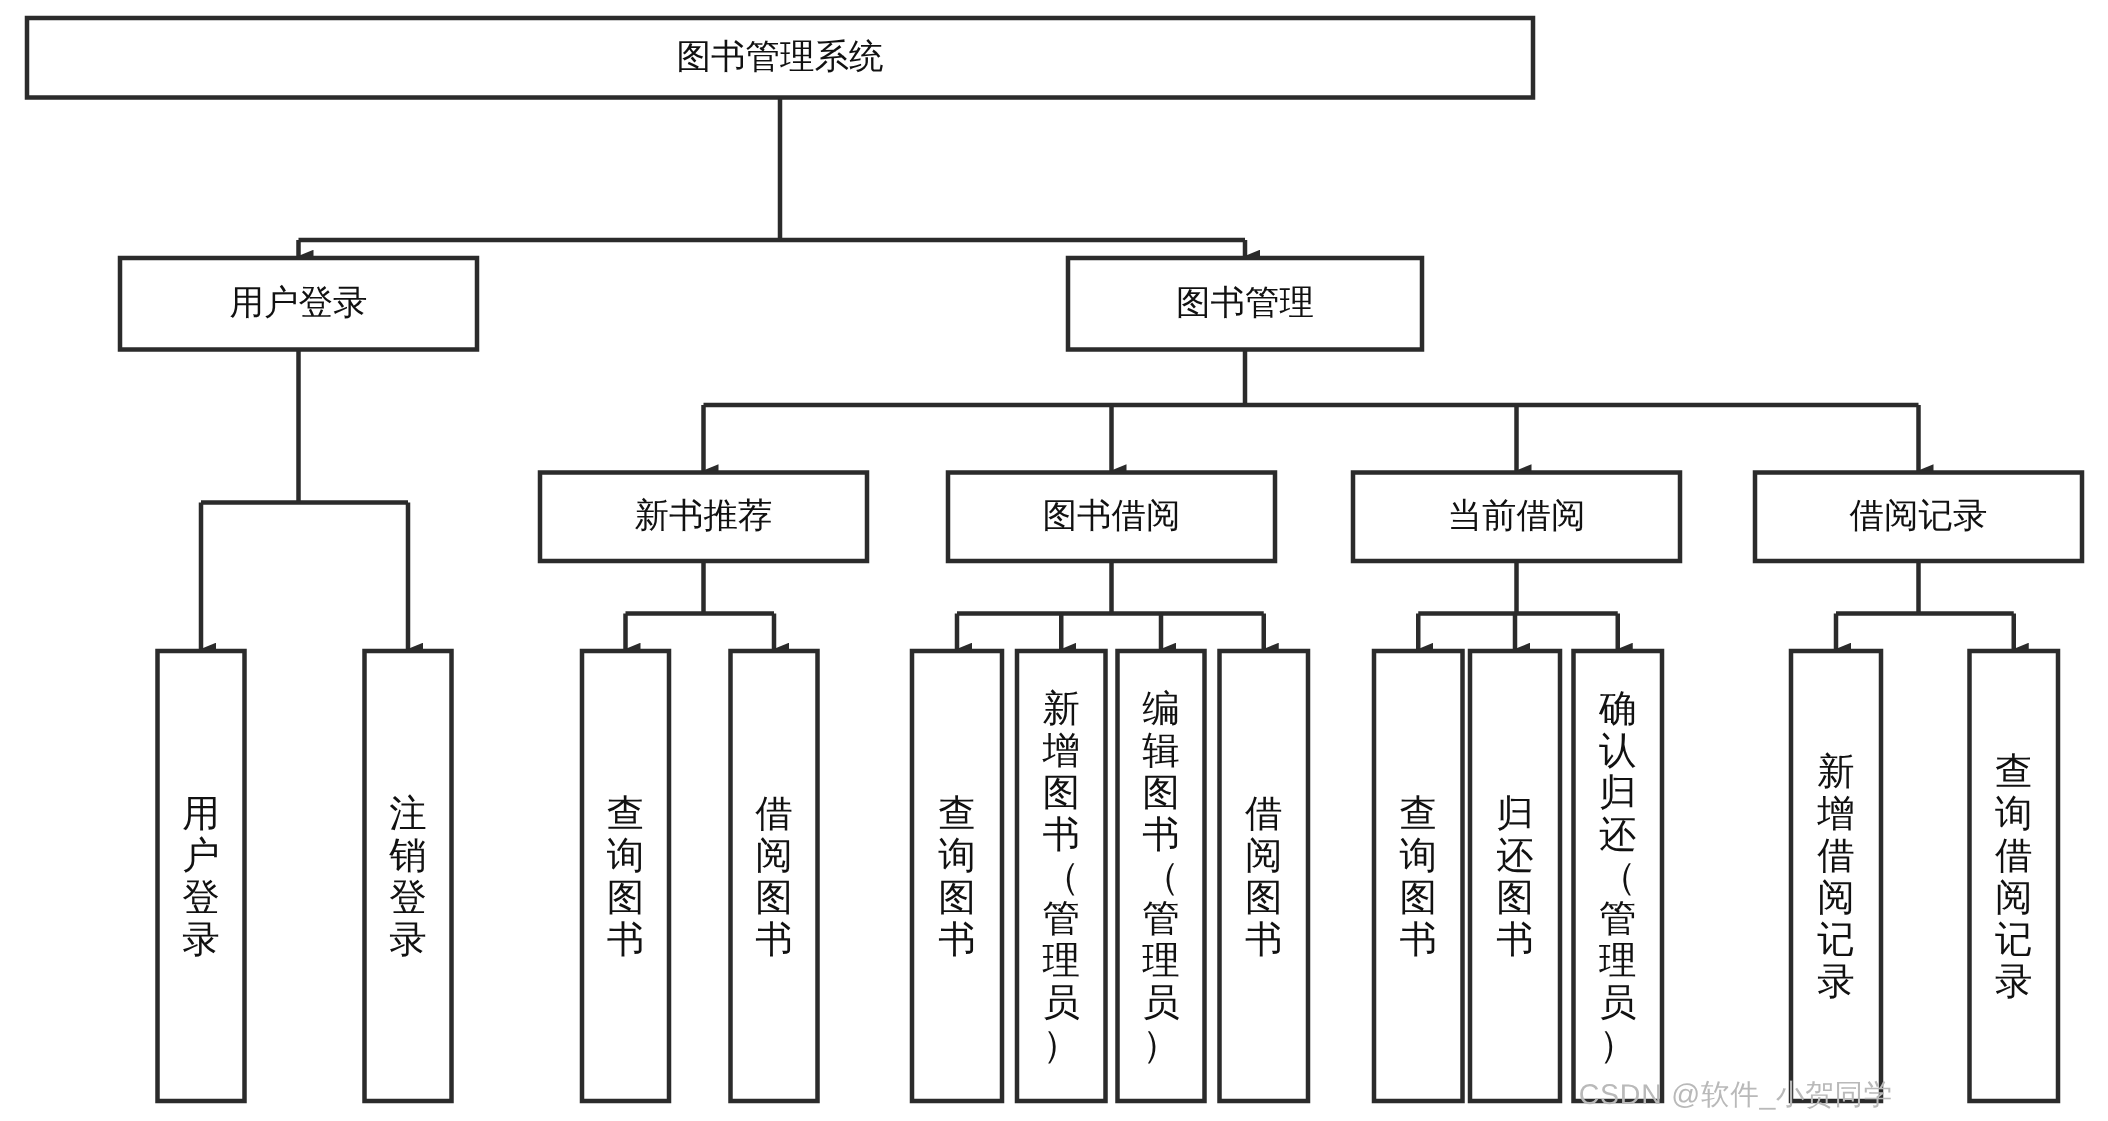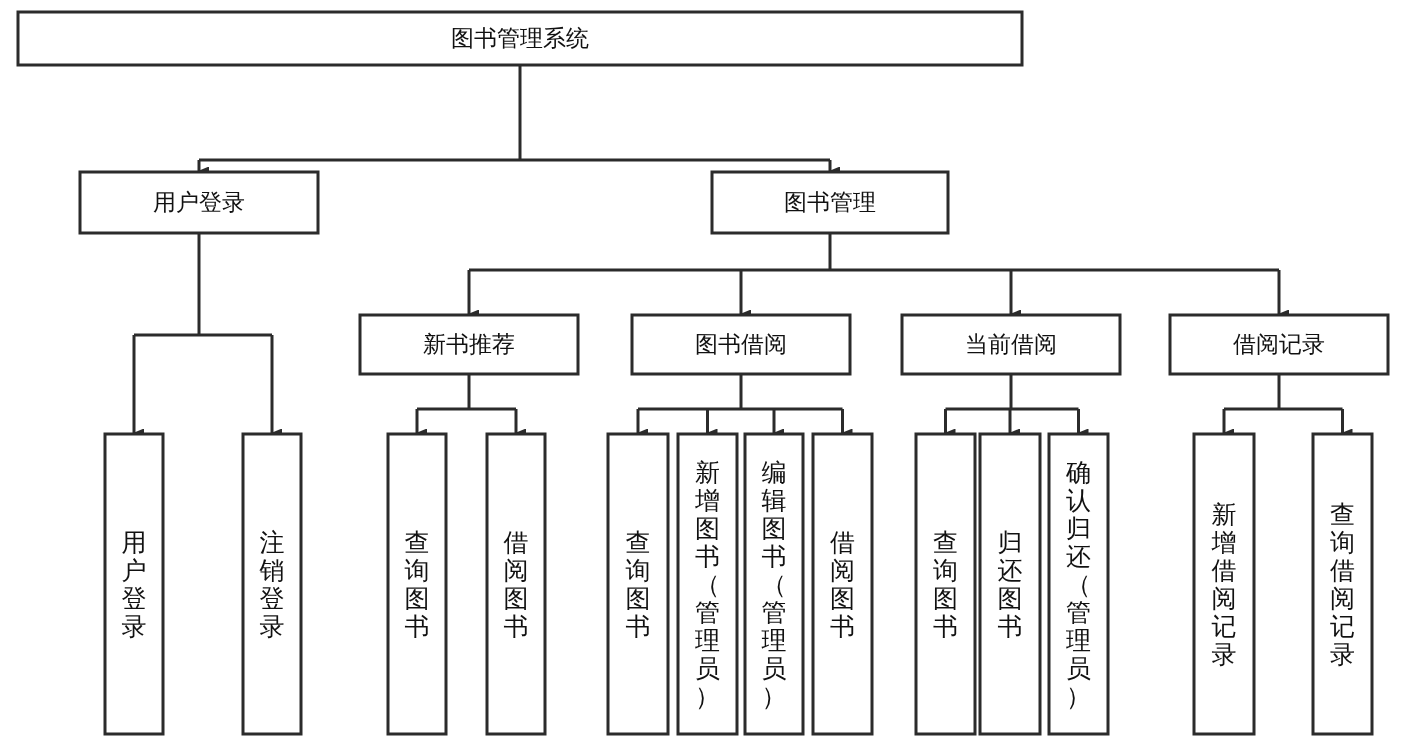--- a/index.html
+++ b/index.html
@@ -198,14 +198,15 @@
           <rect x="1194" y="434" width="60" height="300" class="node-box"></rect>
           <text x="1224" y="522.96" class="node-label-vertical"><tspan x="1224" dy="0">新</tspan><tspan x="1224" dy="28">增</tspan><tspan x="1224" dy="28">借</tspan><tspan x="1224" dy="28">阅</tspan><tspan x="1224" dy="28">记</tspan><tspan x="1224" dy="28">录</tspan></text>
         </g>
         <g>
           <rect x="1313" y="434" width="59" height="300" class="node-box"></rect>
           <text x="1342.5" y="522.96" class="node-label-vertical"><tspan x="1342.5" dy="0">查</tspan><tspan x="1342.5" dy="28">询</tspan><tspan x="1342.5" dy="28">借</tspan><tspan x="1342.5" dy="28">阅</tspan><tspan x="1342.5" dy="28">记</tspan><tspan x="1342.5" dy="28">录</tspan></text>
         </g>
       </g>
   </svg>
 
+  <div class="watermark">CSDN @软件_小贺同学</div>
 
 </div>
 
 </body></html>

